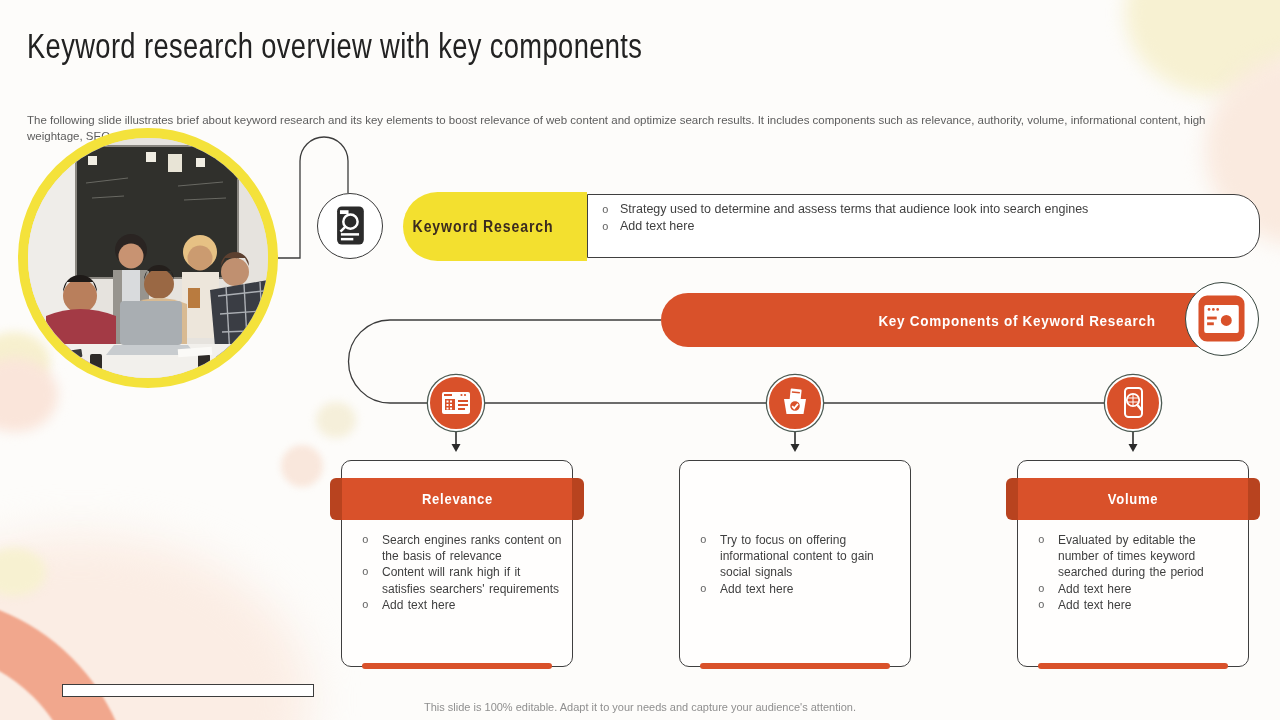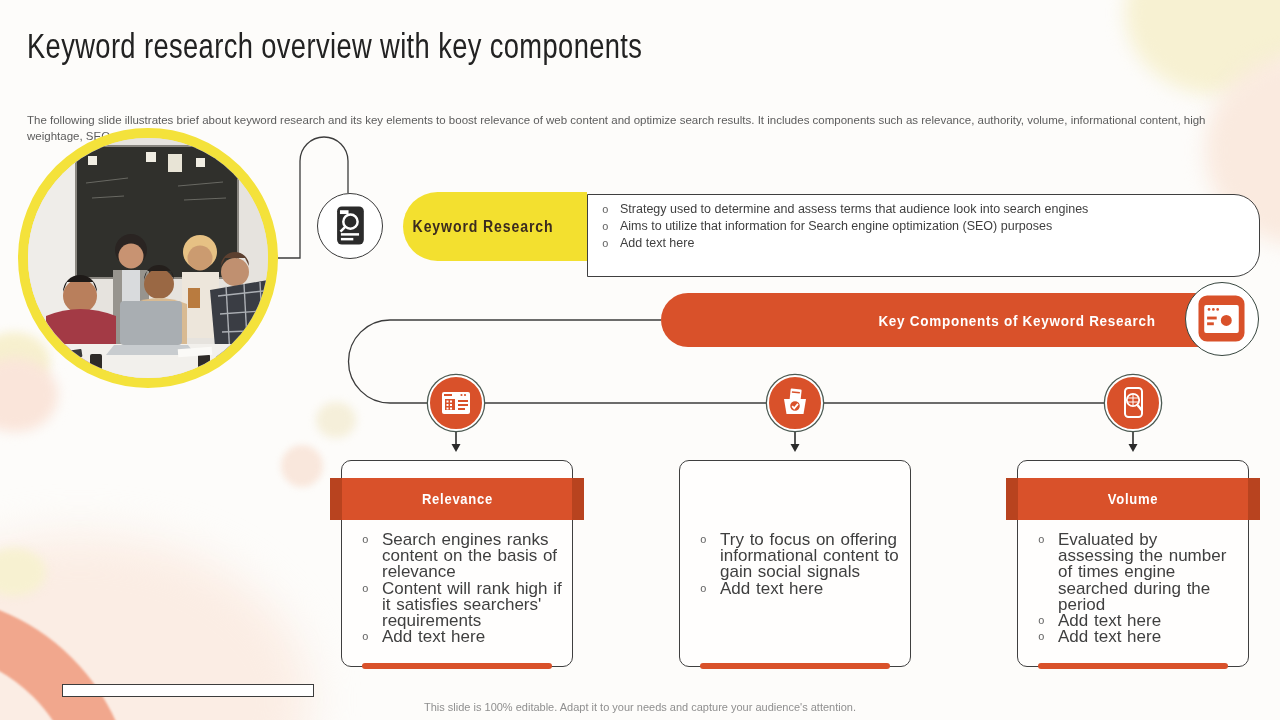--- a/index.html
+++ b/index.html
@@ -43,21 +43,21 @@
   }
   
   .kw-box{
     position:absolute;left:403px;top:192px;width:184px;height:69px;background:#F3E02F;
     border-radius:34.5px 0 0 34.5px;display:flex;align-items:center;justify-content:flex-start;
   }
   .kw-box span{
     font-size:16px;font-weight:700;color:#3B2B1F;letter-spacing:1px;transform:scaleX(.88);white-space:nowrap;
   }
   .kw-bullets{
-    position:absolute;left:587px;top:194px;width:673px;height:83px;background:#fff;
+    position:absolute;left:587px;top:194px;width:673px;height:64px;background:#fff;
     border:1.2px solid #3f3f3f;border-radius:0 26px 26px 0;box-sizing:border-box;
   }
   .kw-bullets ul{margin:6px 0 0 0;padding:0;list-style:none;}
   .kw-bullets li{
     position:relative;padding-left:32px;font-size:12.5px;line-height:17px;color:#3f3f3f;
   }
   .kw-bullets li::before{
     content:"o";position:absolute;left:14px;top:0;font-size:11px;color:#666;
     font-family:"DejaVu Sans Mono",monospace;
   }
@@ -81,26 +81,26 @@
     display:flex;align-items:center;justify-content:center;
   }
   
   .card{
     position:absolute;top:460px;width:232px;height:207px;background:#FFFEFD;
     border:1.2px solid #3f3f3f;border-radius:10px;box-sizing:border-box;
   }
   .ribbon{
     position:absolute;left:-12px;right:-12px;top:17px;height:42px;
     background:linear-gradient(90deg,#B8431F 0 12px,#D9512A 12px calc(100% - 12px),#B8431F calc(100% - 12px) 100%);
-    display:flex;align-items:center;justify-content:center;
+    display:flex;align-items:center;justify-content:center;border-radius:6px;
   }
   .ribbon span{color:#fff;font-size:14.5px;font-weight:700;letter-spacing:.8px;transform:scaleX(.9);}
   .card ul{margin:71px 0 0 0;padding:0 10px 0 16px;list-style:none;}
   .card li{
-    position:relative;padding-left:24px;font-size:17px;line-height:16.2px;color:#3f3f3f;word-spacing:1px;
+    position:relative;padding-left:24px;font-size:12px;line-height:16.2px;color:#3f3f3f;word-spacing:1px;
   }
   .card li::before{
     content:"o";position:absolute;left:4px;top:0;font-size:11px;color:#666;
     font-family:"DejaVu Sans Mono",monospace;
   }
   .card-bar{
     position:absolute;bottom:-3px;left:50%;transform:translateX(-50%);
     width:190px;height:6px;background:#D9512A;border-radius:3px;
   }
   
@@ -213,21 +213,20 @@
       <rect x="24" y="46" width="13" height="2.6" fill="#fff"></rect>
     </svg>
   </div>
 
   <div class="kw-box">
     <span>Keyword Research</span>
   </div>
   <div class="kw-bullets">
     <ul>
       <li>Strategy used to determine and assess terms that audience look into search engines</li>
-      <li>Aims to utilize that information for Search engine optimization (SEO) purposes</li>
       <li>Add text here</li>
     </ul>
   </div>
 
   <div class="banner">
     <span>Key Components of Keyword Research</span>
   </div>
   <div class="banner-icon">
     <svg width="71" height="71" viewBox="0 0 74 74">
       <rect x="13" y="13" width="48" height="48" rx="9" fill="#D9512A"></rect>
@@ -299,21 +298,21 @@
       <li>Add text here</li>
     </ul>
     <div class="card-bar"></div>
   </div>
 
   <div class="card" style="left:1017px;">
     <div class="ribbon">
       <span>Volume</span>
     </div>
     <ul>
-      <li>Evaluated by assessing the number of times engine searched during the period</li>
+      <li>Evaluated by editable the number of times keyword searched during the period</li>
       <li>Add text here</li>
       <li>Add text here</li>
     </ul>
     <div class="card-bar"></div>
   </div>
 
   <div class="placeholder-rect"></div>
   <div class="footer">This slide is 100% editable. Adapt it to your needs and capture your audience's attention.</div>
 
 </div>

